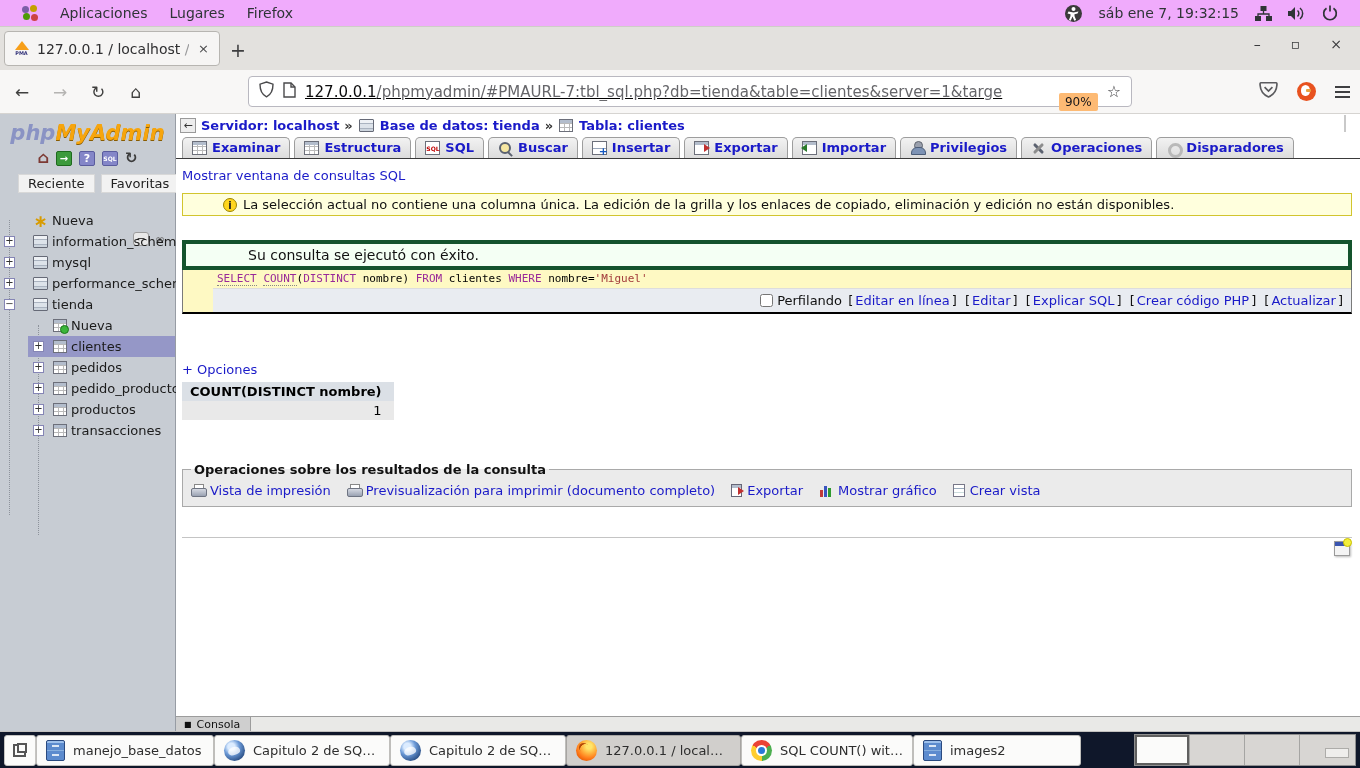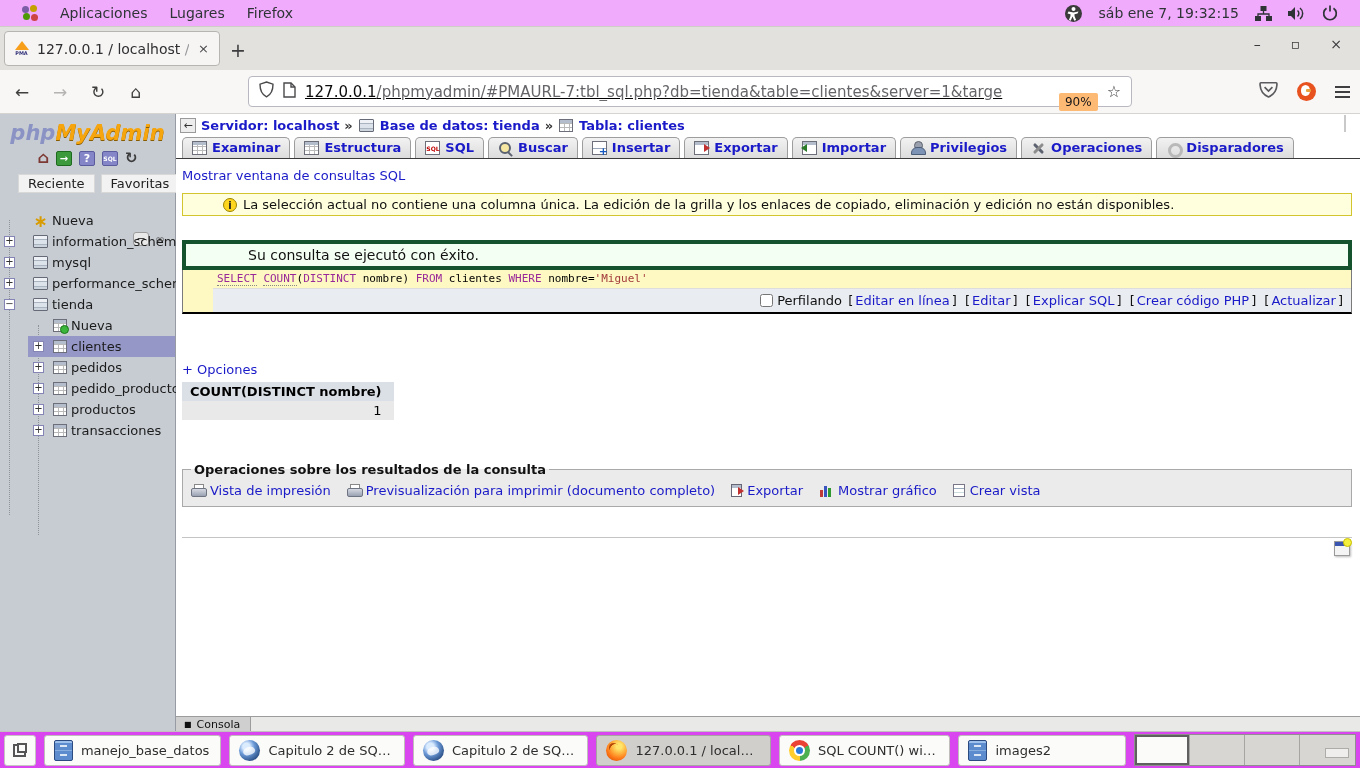--- a/index.html
+++ b/index.html
@@ -160,21 +160,21 @@
   .oi-view { border:1px solid #778; background:linear-gradient(#fff 0 3px,#9ab 3px 4px,#fff 4px 7px,#cdd 7px 8px,#fff 8px); width:12px; height:13px;}
   .midhr { border:none; border-top:1px solid #c4c4c4; margin:30px 0 0; }
   .newwin { position:absolute; right:10px; margin-top:3px; width:16px; height:15px; border:1px solid #9a9a9a; background:linear-gradient(#3a55b0 0 4px, #f4f4f4 4px); box-shadow:1px 1px 2px #bbb; }
   .newwin:after { content:""; position:absolute; right:-3px; top:-4px; width:7px; height:7px; border-radius:50%; background:#f3ef3c; border:1px solid #c9c000;}
 
   .consolebar { height:15px; background:#e9e9e7; border-top:1px solid #9c9c9c; display:flex; }
   .console-tab { background:#cfcfcf; border-right:1px solid #9c9c9c; font-size:11px; padding:0 10px 0 8px; display:flex; align-items:center; gap:5px; color:#111; }
   .console-sq { font-size:8px; }
 
   
-  #taskbar { height:37px; background:#d946ef; border-top:1px solid #c2c1bf; display:flex; align-items:center; padding:0 4px; gap:8px; flex:0 0 auto; }
+  #taskbar { height:37px; background:#0f172a; border-top:1px solid #c2c1bf; display:flex; align-items:center; padding:0 4px; gap:0; flex:0 0 auto; }
   .deskbtn { width:32px; height:31px; border:1px solid #c6c5c2; border-radius:3px; background:#fbfbfa; display:flex; align-items:center; justify-content:center; }
   .deskicon { width:14px; height:14px; position:relative; }
   .deskicon:before { content:""; position:absolute; left:0; bottom:0; width:9px; height:9px; border:2px solid #555; }
   .deskicon:after { content:""; position:absolute; right:0; top:0; width:6px; height:6px; border:2px solid #555; background:#fbfbfa; }
   .taskbtn { height:31px; border:1px solid #bfbebb; border-radius:3px; background:#fbfbfa; display:flex; align-items:center; gap:8px; padding:0 9px; font-size:13px; color:#2e2e2e; overflow:hidden; white-space:nowrap; }
   .taskbtn.active { background:#d1cfcc; border-color:#a7a5a2; }
   .tklabel { overflow:hidden; text-overflow:ellipsis; }
   .fcab { width:19px; height:21px; background:
       linear-gradient(#9dc0ec 0 2px, rgba(0,0,0,0) 2px),
       repeating-linear-gradient(180deg, #5c8bce 0 9px, #85aede 9px 10px), #4a77b8;

